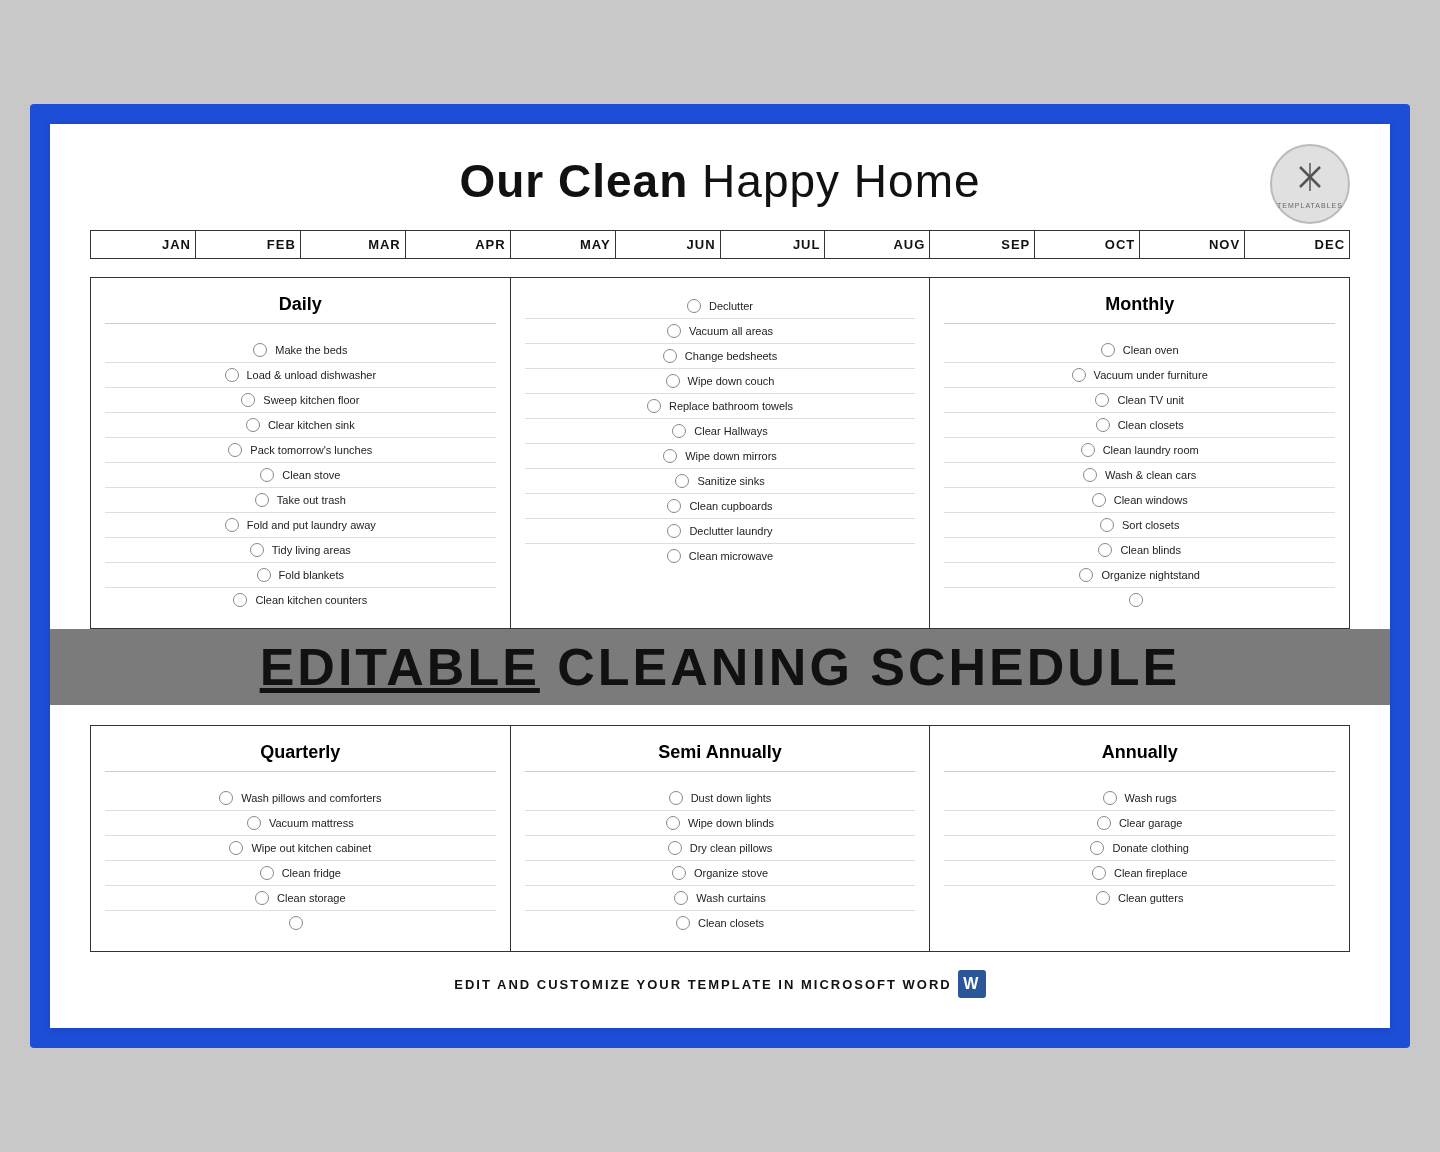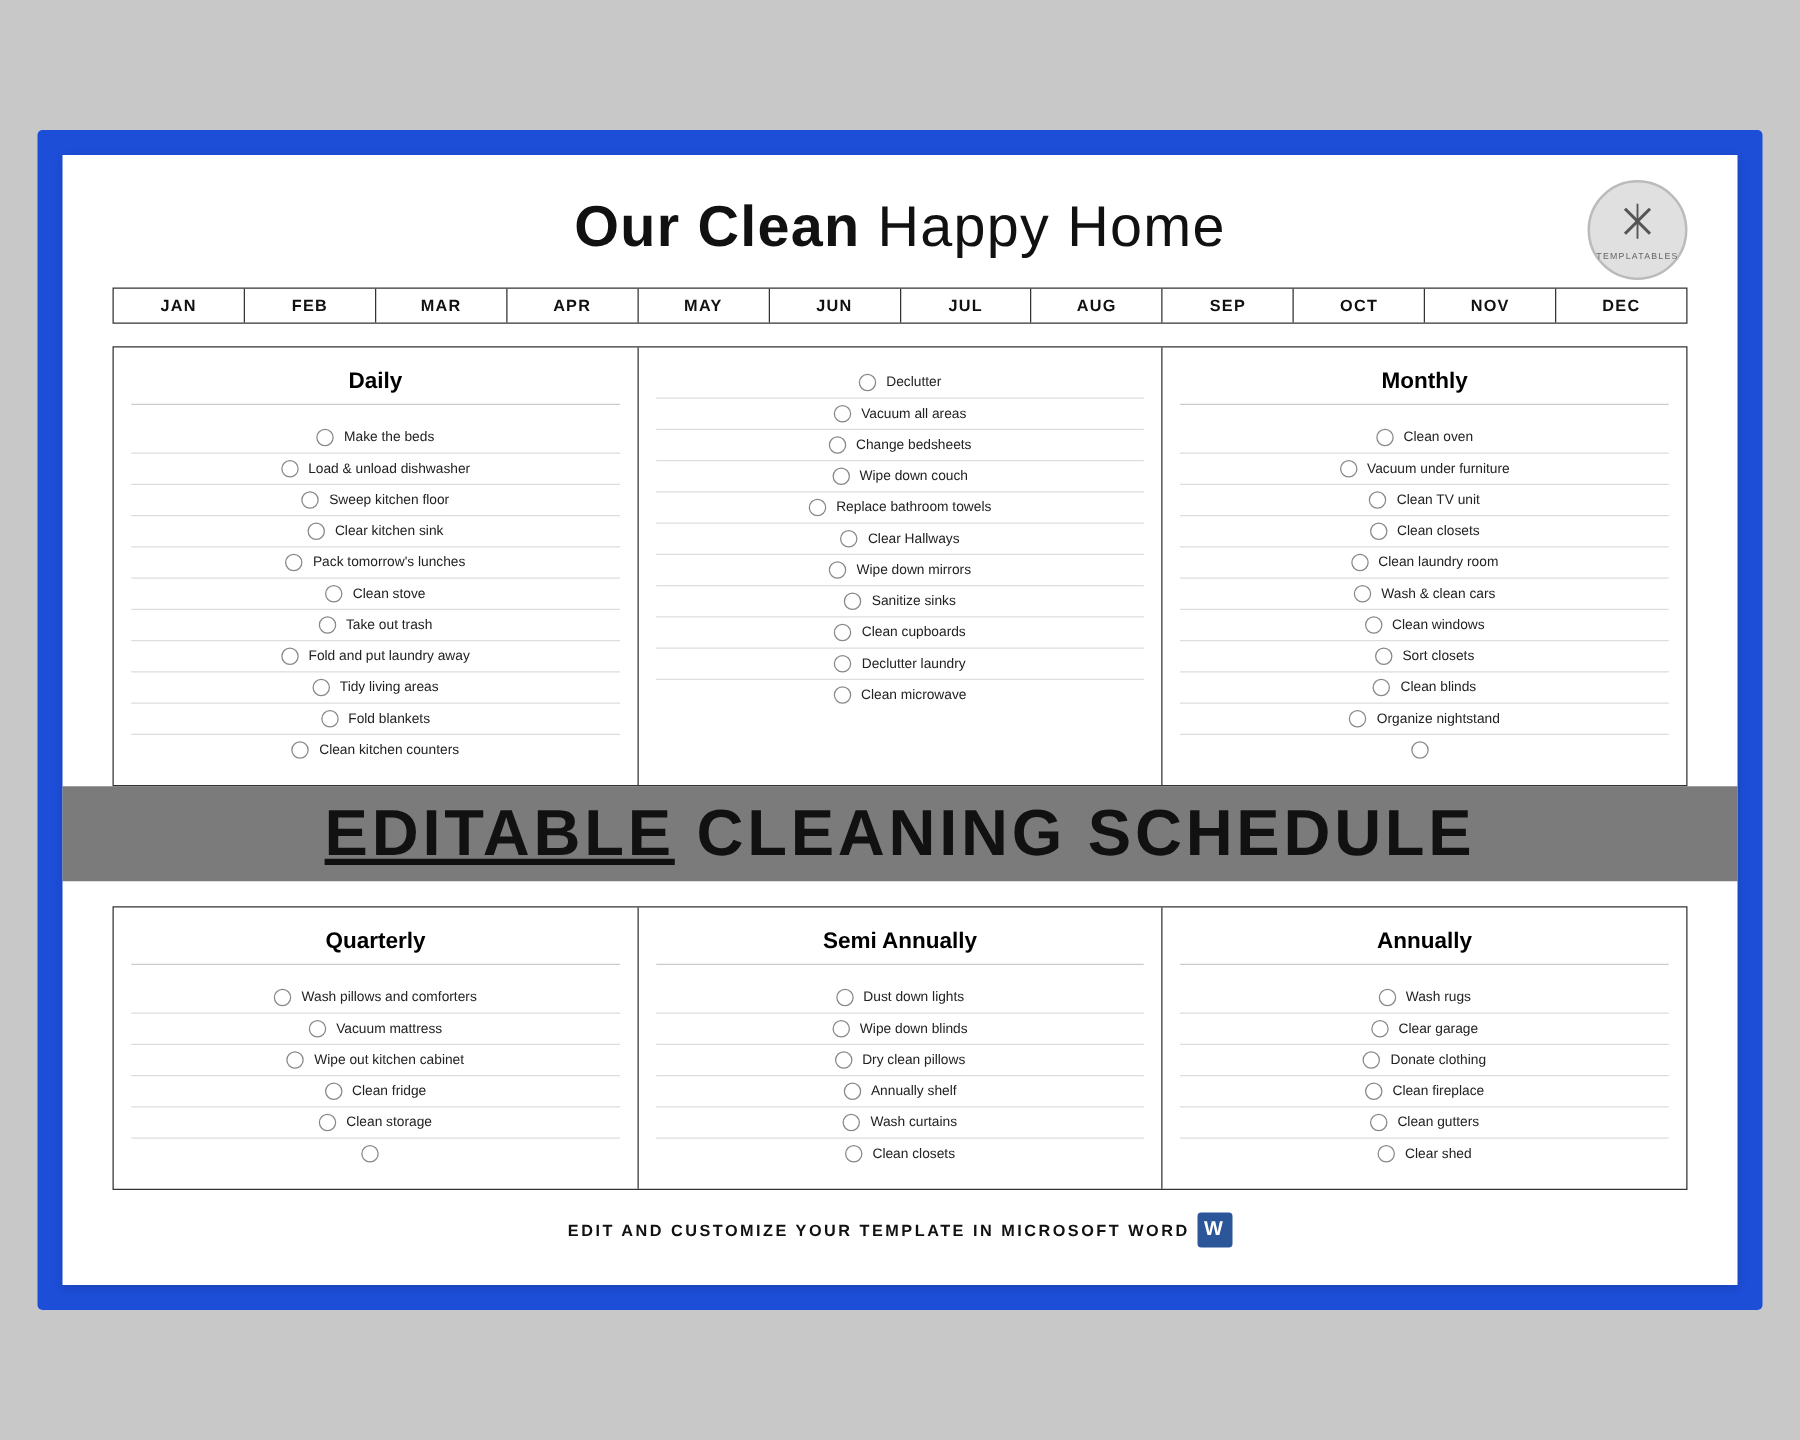--- a/index.html
+++ b/index.html
@@ -64,21 +64,21 @@
     }
 
     
     .month-bar {
       display: flex;
       border: 1px solid #333;
       margin-bottom: 18px;
     }
     .month-cell {
       flex: 1;
-      text-align: center;
+      text-align: right;
       padding: 6px 4px;
       font-size: 13px;
       font-weight: 600;
       letter-spacing: 1px;
       border-right: 1px solid #333;
       color: #111;
     }
     .month-cell:last-child {
       border-right: none;
     }
@@ -414,21 +414,21 @@
             <li class="task-item">
               <div class="radio-circle"></div>
               <span>Wipe down blinds</span>
             </li>
             <li class="task-item">
               <div class="radio-circle"></div>
               <span>Dry clean pillows</span>
             </li>
             <li class="task-item">
               <div class="radio-circle"></div>
-              <span>Annually shelf</span>
+              <span>Organize stove</span>
             </li>
             <li class="task-item">
               <div class="radio-circle"></div>
               <span>Wash curtains</span>
             </li>
             <li class="task-item">
               <div class="radio-circle"></div>
               <span>Clean closets</span>
             </li>
           </ul>
@@ -448,24 +448,20 @@
               <div class="radio-circle"></div>
               <span>Donate clothing</span>
             </li>
             <li class="task-item">
               <div class="radio-circle"></div>
               <span>Clean fireplace</span>
             </li>
             <li class="task-item">
               <div class="radio-circle"></div>
               <span>Clean gutters</span>
-            </li>
-            <li class="task-item">
-              <div class="radio-circle"></div>
-              <span>Clear shed</span>
             </li>
           </ul>
       </div>
     </div>
 
     <div class="doc-footer">
       <span>EDIT AND CUSTOMIZE YOUR TEMPLATE IN MICROSOFT WORD</span>
       <div class="word-icon">
         <span>W</span>
       </div>

